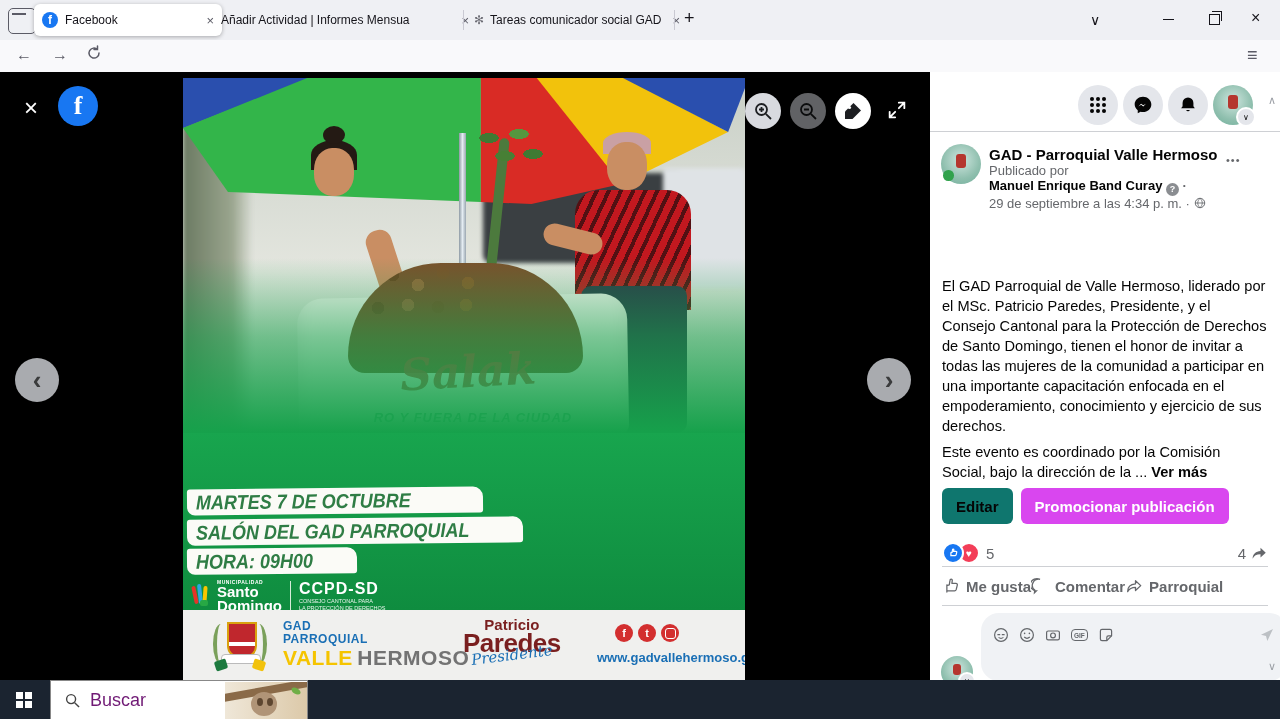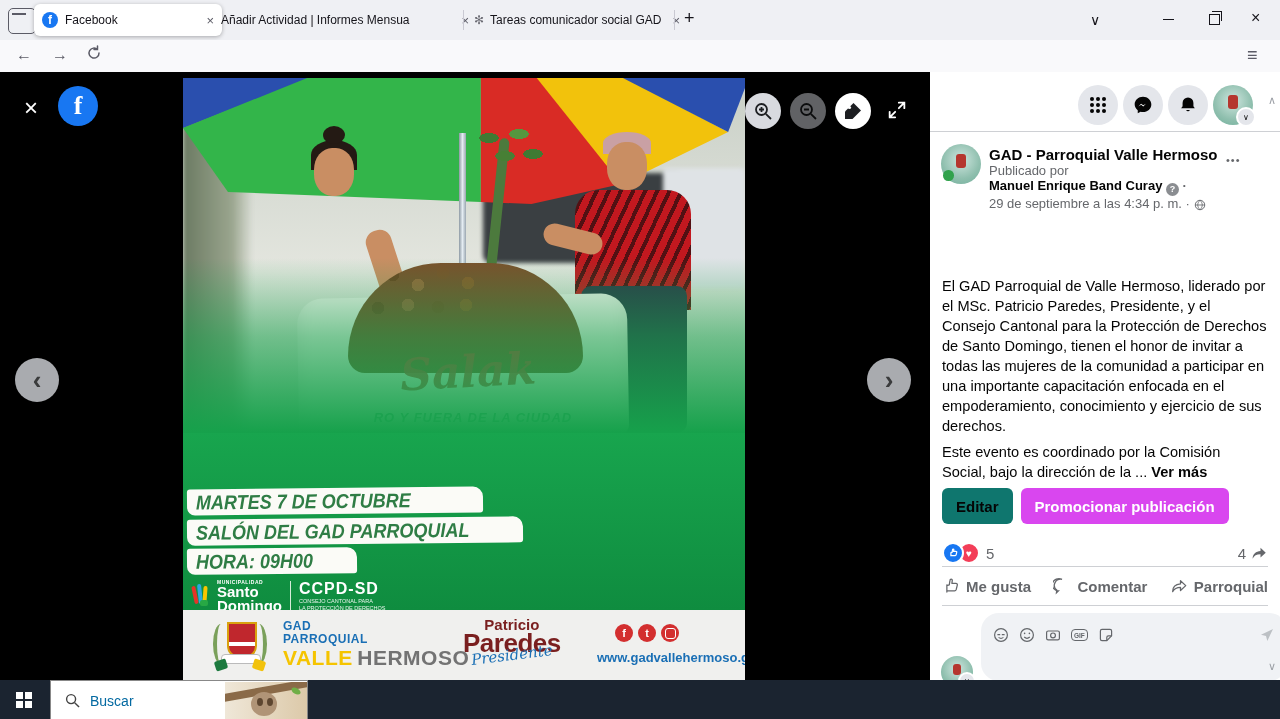--- a/index.html
+++ b/index.html
@@ -370,21 +370,21 @@
   <span class="scrollarrow abs" style="left:338px;top:22px">∧</span>
   <div class="divid abs" style="left:0;top:59px;width:350px"></div>
 
   <div class="avatar abs" style="left:11px;top:72px;width:40px;height:40px">
     <span class="dotg"></span>
   </div>
   <div class="abs" style="left:59px;top:74px;width:240px">
     <div style="font-size:15px;font-weight:bold">GAD - Parroquial Valle Hermoso</div>
     <div class="meta">Publicado por</div>
     <div style="font-size:13px;font-weight:bold;white-space:nowrap"><span>Manuel Enrique Band Curay</span> <span class="qbadge">?</span><span class="meta"> ·</span></div>
-    <div class="meta" style="display:flex;align-items:flex-end;gap:4px;white-space:nowrap">
+    <div class="meta" style="display:flex;align-items:center;gap:4px;white-space:nowrap">
       <span>29 de septiembre a las 4:34 p. m. ·</span>
       <svg width="12" height="12" viewBox="0 0 16 16">
           <circle cx="8" cy="8" r="6.3" fill="none" stroke="#65676b" stroke-width="1.3"></circle>
           <path d="M2 8h12M8 1.7c-4 4-4 8.6 0 12.6M8 1.7c4 4 4 8.6 0 12.6" fill="none" stroke="#65676b" stroke-width="1.1"></path>
         </svg>
     </div>
   </div>
   <div class="abs" style="left:296px;top:82px;color:#65676b;font-size:11px;letter-spacing:1px">•••</div>
 
   <div class="ptext abs" style="left:12px;top:204px">El GAD Parroquial de Valle Hermoso, liderado por el MSc. Patricio Paredes, Presidente, y el Consejo Cantonal para la Protección de Derechos de Santo Domingo, tienen el honor de invitar a todas las mujeres de la comunidad a participar en una importante capacitación enfocada en el empoderamiento, conocimiento y ejercicio de sus derechos.</div>
@@ -403,21 +403,21 @@
     </span>
     <span class="rxn" style="background:#f33e58;margin-left:-6px;color:#fff;font-size:10px">♥</span>
     <span style="margin-left:6px;color:#65676b;font-size:15px">5</span>
     <span style="margin-left:auto;color:#65676b;font-size:15px">4</span>
     <svg width="18" height="18" viewBox="0 0 24 24" style="margin-left:4px">
         <path d="M14 5l7 6.5-7 6.5v-4.2C8.5 13.8 5.5 15.8 3.5 19.5c0-6.5 4.5-9.6 10.5-10.2z" fill="#65676b"></path>
       </svg>
   </div>
 
   <div class="divid abs" style="left:12px;top:494px;width:326px"></div>
-  <div class="abs flex" style="left:12px;top:497px;width:326px;height:34px;justify-content:space-between">
+  <div class="abs flex" style="left:12px;top:497px;width:326px;height:34px;">
     <div class="flex" style="gap:6px">
       <svg width="18" height="18" viewBox="0 0 24 24">
           <path d="M6.5 10.5v9.5M6.5 11.5l3.2-1 1-6.3c.2-1.8 3-1.7 3 .2l-.5 4.1h5.3c1.5 0 2.2 1.2 1.9 2.4l-1.5 6c-.3 1-1.1 1.6-2.1 1.6H6.5" fill="none" stroke="#65676b" stroke-width="1.7" stroke-linejoin="round" stroke-linecap="round"></path>
         </svg>
       <span class="actlbl">Me gusta</span>
     </div>
     <div class="flex" style="gap:6px">
       <svg width="18" height="18" viewBox="0 0 24 24">
           <path d="M12 3a9 8.2 0 1 0-4.7 15.5L4.6 21l.4-3.6A9 8.2 0 0 1 12 3z" fill="none" stroke="#65676b" stroke-width="1.7"></path>
         </svg>
@@ -472,21 +472,21 @@
         <span style="width:7px;height:7px;background:#fff"></span>
         <span style="width:7px;height:7px;background:#fff"></span>
         <span style="width:7px;height:7px;background:#fff"></span>
       </span>
   </div>
   <div class="searchbox abs">
     <svg width="15" height="15" viewBox="0 0 16 16" style="margin-left:14px">
         <circle cx="6.5" cy="6.5" r="4.8" fill="none" stroke="#444" stroke-width="1.5"></circle>
         <path d="M10.3 10.3L15 15" stroke="#444" stroke-width="1.5"></path>
       </svg>
-    <span style="margin-left:10px;font-size:14px;color:#0369a1">Buscar</span>
+    <span style="margin-left:10px;font-size:18px;color:#701a75">Buscar</span>
     <span class="sloth">
       <span style="position:absolute;left:-6px;top:4px;width:100px;height:8px;background:#8a6a48;border-radius:4px;transform:rotate(-10deg)"></span>
       <span style="position:absolute;left:26px;top:10px;width:26px;height:24px;border-radius:50%;background:#b09477"></span>
       <span style="position:absolute;left:32px;top:16px;width:6px;height:8px;border-radius:50%;background:#5d4630"></span>
       <span style="position:absolute;left:42px;top:16px;width:6px;height:8px;border-radius:50%;background:#5d4630"></span>
       <span style="position:absolute;right:6px;top:6px;width:10px;height:6px;border-radius:50%;background:#6fae46;transform:rotate(30deg)"></span>
     </span>
   </div>
 
 </div>

